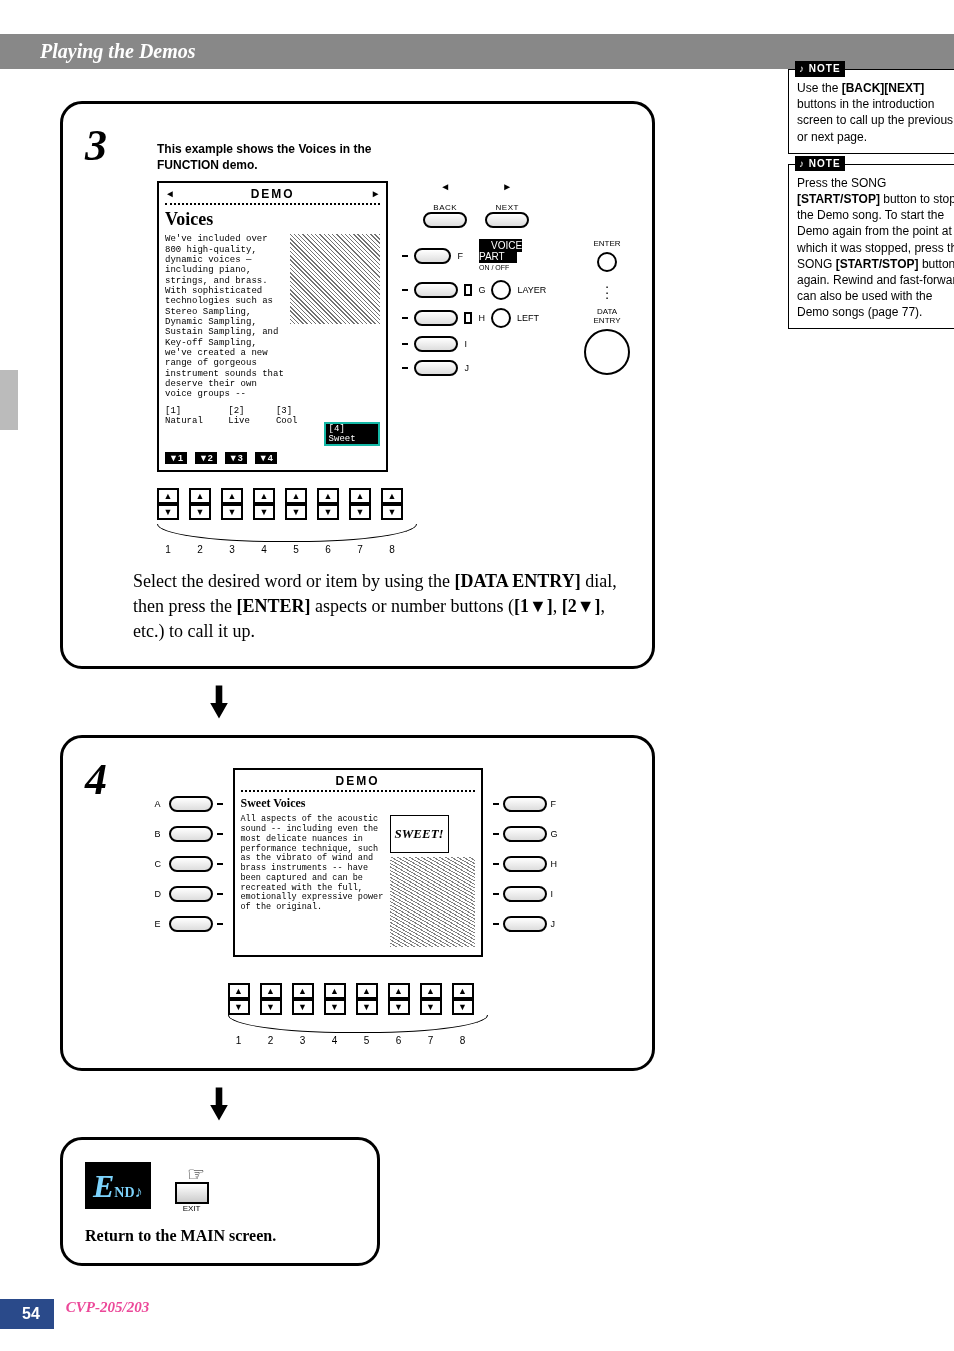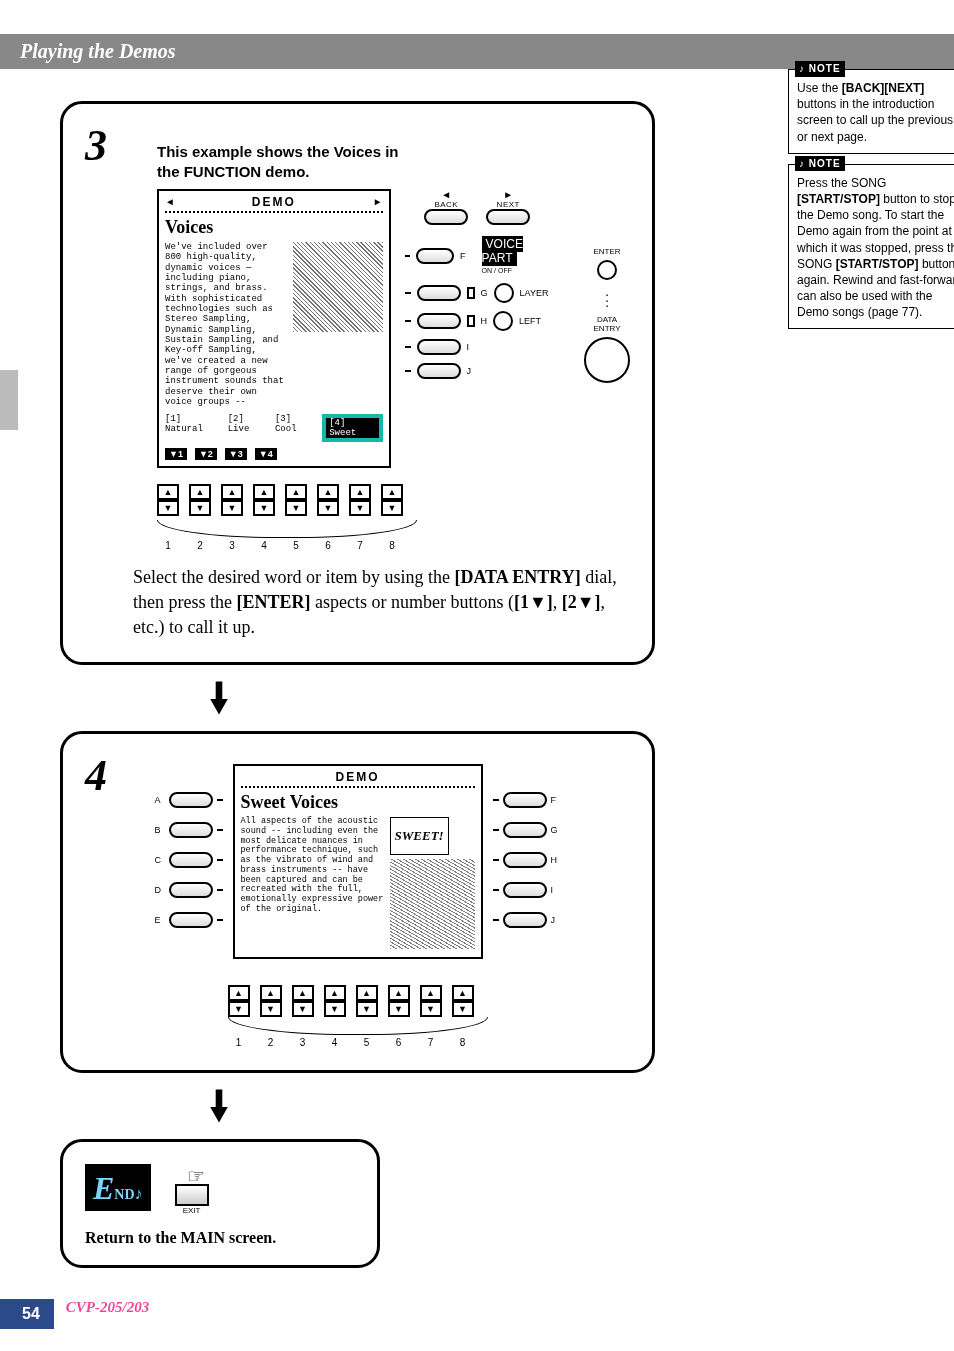--- a/index.html
+++ b/index.html
@@ -10,21 +10,21 @@
     font-family: Georgia, 'Times New Roman', serif;
     color: #000;
     position: relative;
   }
   .header-bar {
     background: #888;
     color: #fff;
     font-style: italic;
     font-weight: bold;
     font-size: 20px;
-    padding: 6px 20px;
+    padding: 6px 40px;
     margin-top: 34px;
   }
   .main-area {
     position: relative;
     padding: 32px 60px 0 60px;
   }
   .step-box {
     border: 3px solid #000;
     border-radius: 22px;
     padding: 18px 22px 22px 22px;
@@ -40,21 +40,21 @@
     top: 16px;
     left: 22px;
   }
   .step-text {
     margin-left: 48px;
     font-size: 18px;
     line-height: 1.35;
   }
   .caption {
     font-family: Arial, Helvetica, sans-serif;
-    font-size: 15px;
+    font-size: 12px;
     font-weight: bold;
     margin: 20px 0 8px 72px;
     max-width: 260px;
     line-height: 1.3;
   }
   .diagram-row { display: flex; gap: 14px; margin-left: 72px; }
   .lcd {
     border: 2px solid #000;
     width: 260px;
     padding: 4px 6px 6px 6px;
@@ -77,40 +77,40 @@
   .lcd-body { display: flex; gap: 6px; }
   .lcd-text { flex: 1; font-size: 9px; line-height: 1.15; }
   .lcd-img {
     width: 90px; height: 90px;
     background:
       repeating-linear-gradient(45deg, #000 0 1px, #fff 1px 3px),
       repeating-linear-gradient(-45deg, #000 0 1px, #fff 1px 3px);
     opacity: 0.55;
   }
   .lcd-tabs { margin-top: 6px; font-size: 9px; display:flex; gap:6px; }
-  .lcd-tab { border: 4px solid #14b8a6; padding: 0 3px; }
+  .lcd-tab { border: 2px solid #14b8a6; padding: 0 3px; margin-top: 16px; }
   .lcd-tab.active { background: #000; color:#fff; }
   .lcd-vtabs { margin-top: 6px; display:flex; gap:8px; }
   .vtab { background:#000; color:#fff; font-size:9px; padding:1px 4px; font-family: Arial, sans-serif; font-weight:bold; }
 
   .panel-col { font-family: Arial, sans-serif; font-size: 9px; }
   .backnext { display:flex; gap:18px; margin-bottom:10px; justify-content:center; }
   .bn-item { text-align:center; }
-  .bn-label { font-size:8px; letter-spacing:0.5px; }
+  .bn-label { font-size:8px; letter-spacing:0.5px;margin-top:11px; }
   .bn-arrow { font-size:10px; }
   .pill {
     display:inline-block; width:44px; height:16px; border:2px solid #000; border-radius:8px;
     background: linear-gradient(#fff,#ddd);
   }
   .row-btn { display:flex; align-items:center; gap:6px; margin:8px 0; }
   .dash { width:6px; height:2px; background:#000; }
   .square-mini { width:8px; height:12px; border:2px solid #000; }
   .circ { width:20px; height:20px; border:2px solid #000; border-radius:50%; display:inline-block; }
   .circ-lg { width:46px; height:46px; border:2px solid #000; border-radius:50%; }
-  .voice-part { background:#000; color:#fff; padding:1px 4px; font-size:12px; }
+  .voice-part { background:#000; color:#fff; padding:1px 12px; font-size:10px; }
   .onoff { font-size:7px; }
   .right-col { margin-left: 20px; text-align:center; font-family: Arial, sans-serif; font-size:8px; }
 
   .btn-grid { margin: 16px 0 4px 72px; }
   .btn-row { display:flex; gap:10px; }
   .updn { text-align:center; }
   .updn .bx { width:22px; height:16px; border:2px solid #000; display:flex; align-items:center; justify-content:center; font-size:9px; }
   .num-row { display:flex; gap:10px; font-family: Arial, sans-serif; font-size:10px; }
   .num-row span { width:22px; text-align:center; }
   .curve { width: 260px; height: 18px; border-left:1px solid #000; border-right:1px solid #000; border-bottom:1px solid #000; border-bottom-left-radius: 120px 18px; border-bottom-right-radius: 120px 18px; margin-left:72px; }
@@ -124,21 +124,21 @@
   .note-label::before { content:"♪ "; }
 
   .arrow-down { text-align:left; margin-left: 148px; margin-bottom: 12px; }
   .arrow-down svg { width:22px; height:34px; }
 
   .step4-diagram { display:flex; justify-content:center; gap:10px; margin-top:12px; font-family: Arial, sans-serif; font-size:9px; }
   .side-btns { display:flex; flex-direction:column; gap:14px; margin-top:28px; }
   .side-row { display:flex; align-items:center; gap:4px; }
   .side-label { width:10px; font-size:9px; }
   .lcd4 { border:2px solid #000; width:250px; padding:4px 6px 8px 6px; font-family:'Courier New', monospace; font-size:9px; }
-  .lcd4-head { font-family: Georgia, serif; font-weight:bold; font-size:18px; margin:4px 0; }
+  .lcd4-head { font-family: Georgia, serif; font-weight:bold; font-size:12px; margin:4px 0; }
   .lcd4-body { display:flex; gap:6px; }
   .lcd4-img { width:85px; height:90px; background: repeating-linear-gradient(30deg,#000 0 1px,#fff 1px 3px); opacity:0.5; }
   .sweet-tag { border:1px solid #000; font-style:italic; font-weight:bold; font-family: Georgia, serif; font-size:13px; padding:10px 4px; margin-bottom:4px; display:inline-block; }
 
   .end-box { border:3px solid #000; border-radius:22px; padding: 18px 22px; width: 320px; }
   .end-row { display:flex; align-items:center; gap:24px; }
   .end-badge { background:#000; color:#7dd3fc; padding: 6px 8px 4px 8px; font-family: Georgia, serif; }
   .end-E { font-size:32px; font-weight:bold; font-style:italic; }
   .end-nd { font-size:14px; font-weight:bold; }
   .exit-fig { text-align:center; font-family: Arial, sans-serif; font-size:8px; }

